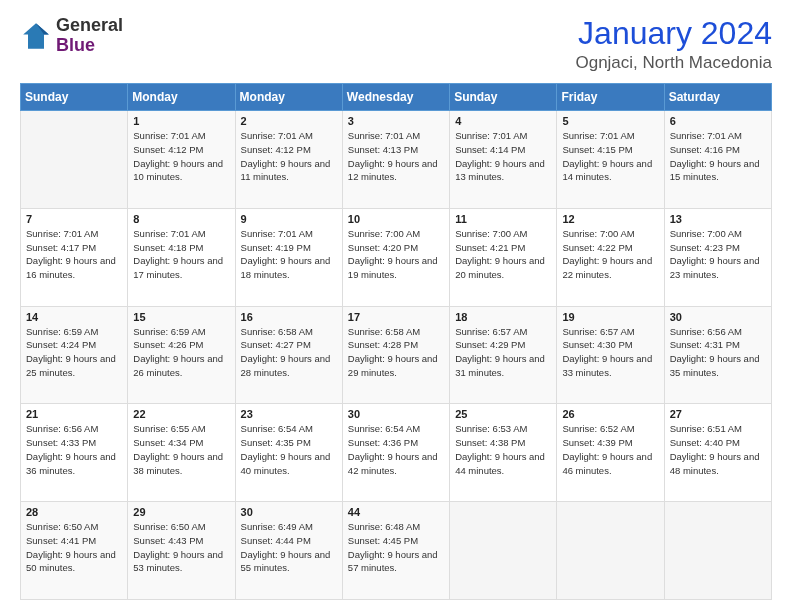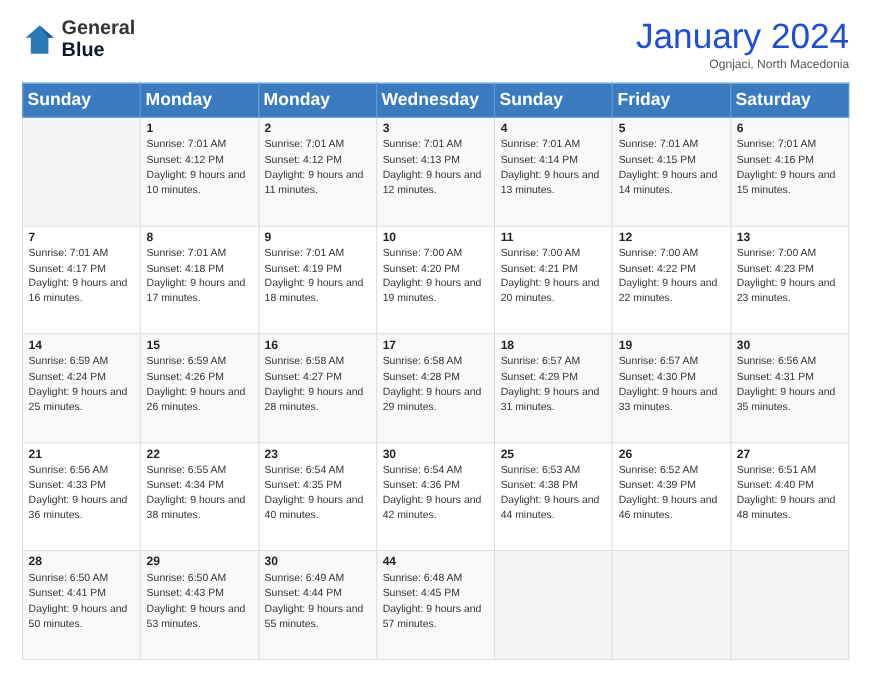--- a/index.html
+++ b/index.html
@@ -28,52 +28,52 @@
       align-items: center;
       gap: 4px;
     }
     .logo-text {
       font-size: 18px;
       font-weight: bold;
       color: #333;
       line-height: 1.1;
     }
     .logo-text span {
-      color: #0f172a;
+      color: #701a75;
       text-align: center;
     }
     .logo-icon {
       width: 32px;
       height: 32px;
     }
     .title-block {
       text-align: right;
     }
     .main-title {
       font-size: 32px;
       font-weight: normal;
       color: #1d4ed8;
       line-height: 1.1;
     }
     .subtitle {
-      font-size: 11px;
+      font-size: 17px;
       color: #555;
       margin-top: 2px;
     }
     .calendar {
       flex: 1;
       border: 1px solid #ccc;
       border-collapse: collapse;
       width: 100%;
       table-layout: fixed;
     }
     .calendar thead tr th {
       background-color: #3a7abf;
       color: #fff;
-      font-size: 16px;
+      font-size: 12px;
       font-weight: bold;
       padding: 6px 4px;
       text-align: left;
       border: 1px solid #5a9ad4;
     }
     .calendar tbody tr td {
       vertical-align: top;
       padding: 4px 5px;
       border: 1px solid #ddd;
       font-size: 10px;

